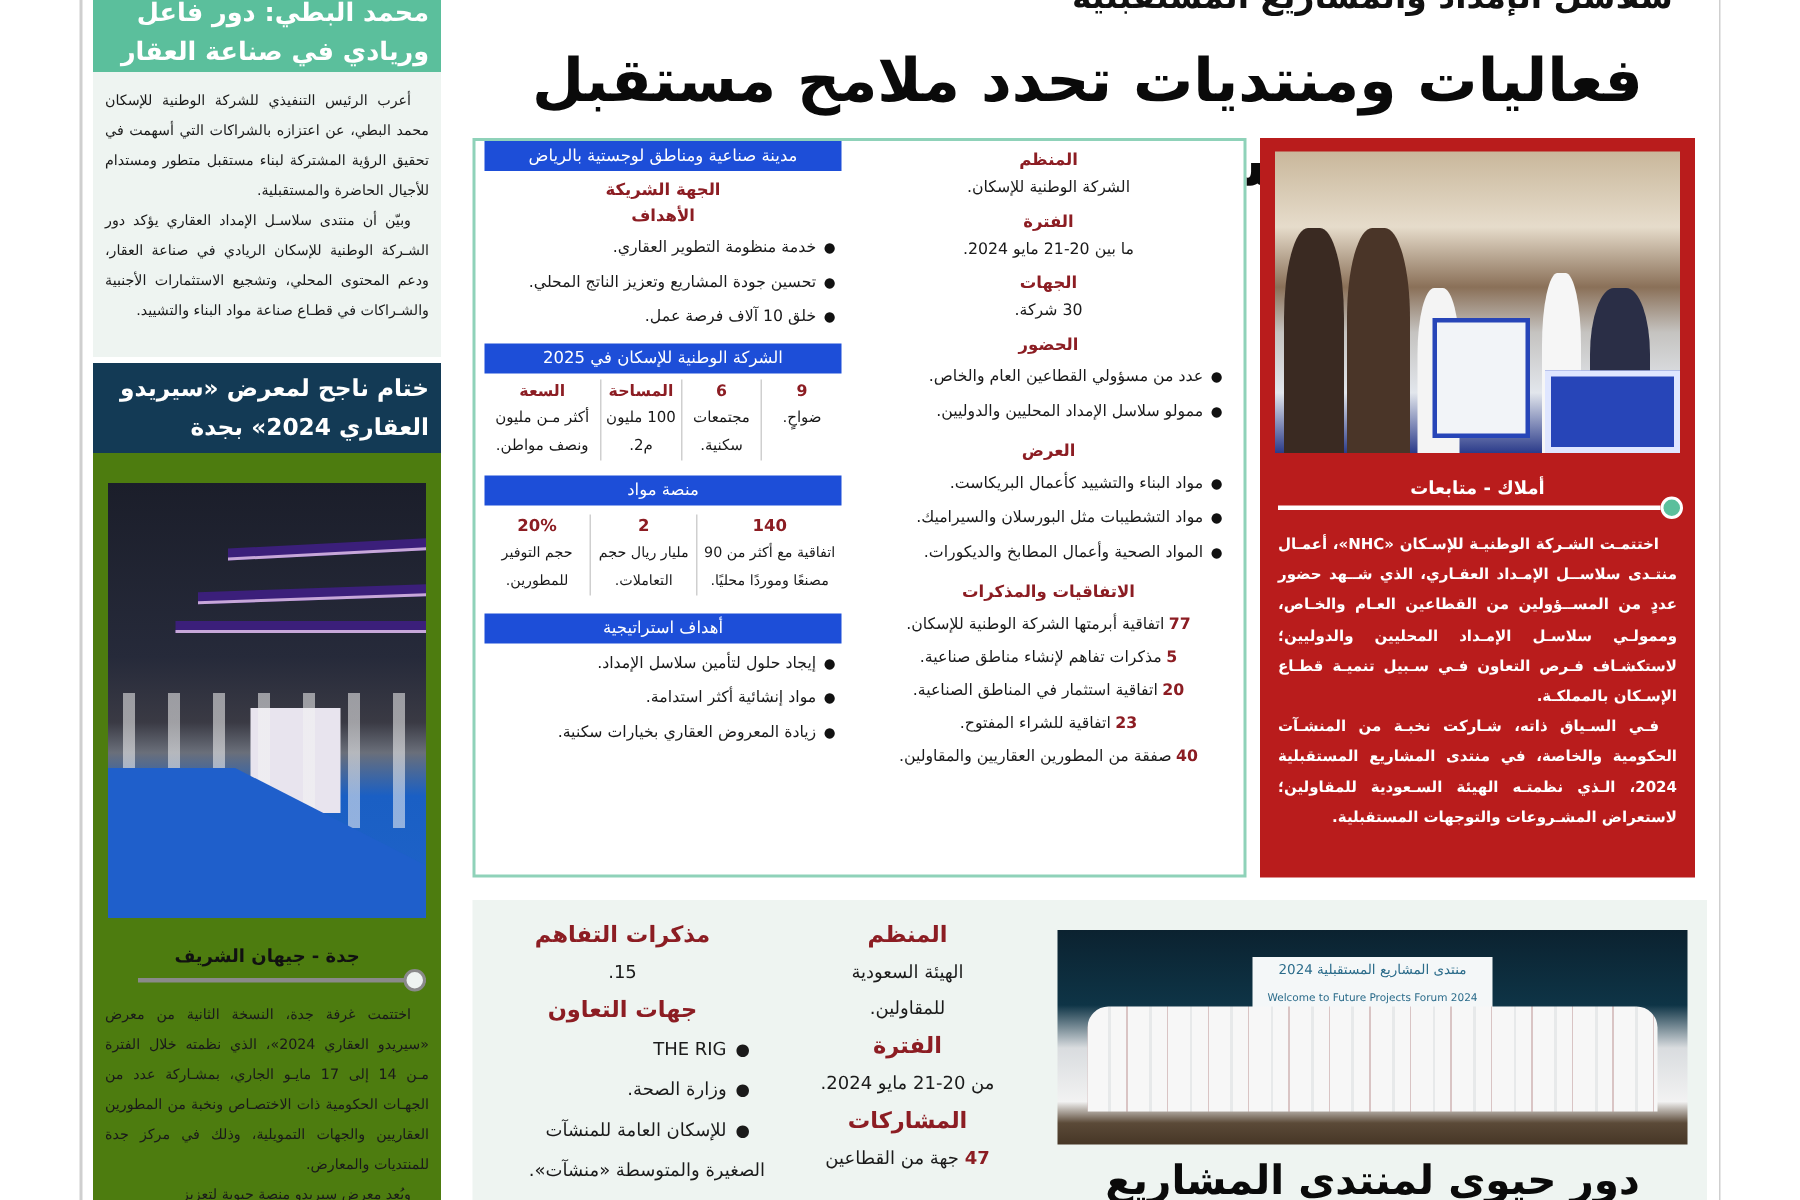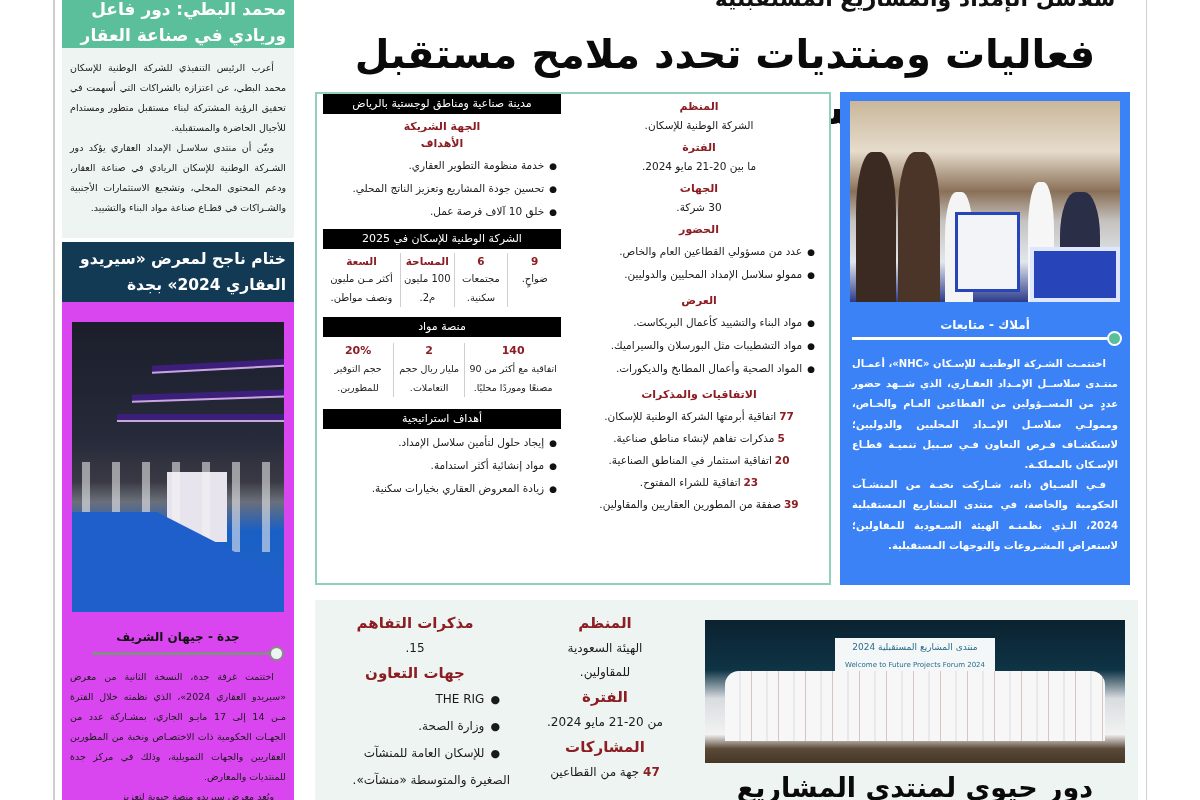--- a/index.html
+++ b/index.html
@@ -12,60 +12,60 @@
   
   .kicker { position: absolute; left: 700px; top: -14px; width: 430px; text-align: center; font-size: 22px; font-weight: bold; color: #111; letter-spacing: -0.5px; }
   .headline { position: absolute; left: 312px; top: 26px; width: 826px; text-align: center; font-size: 40px; font-weight: bold; color: #0a0a0a; letter-spacing: -1px; line-height: 56px; }
 
   
   .sidebar { position: absolute; left: 62px; top: 0; width: 232px; height: 800px; }
   .side-head-green { background: #5bbf9c; color: #fff; font-size: 17px; font-weight: bold; line-height: 26px; padding: 0 8px; height: 48px; display: flex; flex-direction: column; justify-content: flex-end; text-align: right; position: absolute; top: 0; left: 0; width: 232px; }
   .side-box-1 { position: absolute; top: 48px; left: 0; width: 232px; height: 190px; background: #eef4f1; padding: 10px 8px; font-size: 9.5px; line-height: 20px; text-align: justify; text-align-last: right; }
   .side-box-1 p { text-indent: 12px; }
   .side-head-navy { position: absolute; top: 242px; left: 0; width: 232px; height: 60px; background: #133a55; color: #fff; font-size: 15.5px; font-weight: bold; line-height: 26px; padding: 4px 8px; text-align: right; }
-  .side-photo-wrap { position: absolute; top: 302px; left: 0; width: 232px; height: 498px; background: #d946ef; }
+  .side-photo-wrap { position: absolute; top: 302px; left: 0; width: 232px; height: 498px; background: #4d7c0f; }
   .side-photo { position: absolute; top: 20px; left: 10px; width: 212px; height: 290px; overflow: hidden;
     background: linear-gradient(180deg, #1b1e2a 0%, #262a3a 40%, #3a3a44 55%, #6a6f7a 62%, #1a5fc4 72%, #1f63c9 100%); }
   .side-photo .band { position: absolute; height: 8px; background: #3b1f7a; border-bottom: 2px solid #c7a7d9; }
   .side-photo .b1 { top: 40px; left: 80px; width: 140px; transform: skewY(-3deg); }
   .side-photo .b2 { top: 70px; left: 60px; width: 160px; transform: skewY(-2deg); }
   .side-photo .b3 { top: 92px; left: 45px; width: 180px; }
   .side-photo .floor { position: absolute; bottom: 0; left: 0; width: 212px; height: 100px; background: #1f5fcb; clip-path: polygon(0 0, 40% 0, 100% 65%, 100% 100%, 0 100%); }
   .side-photo .booth { position: absolute; top: 150px; left: 95px; width: 60px; height: 70px; background: #e8e4ee; }
   .side-photo .people { position: absolute; top: 140px; left: 0; width: 212px; height: 90px;
     background: repeating-linear-gradient(90deg, transparent 0 10px, #f3f3f3 10px 18px, transparent 18px 30px); opacity: .55; }
   .byline { position: absolute; top: 328px; left: 10px; width: 212px; text-align: center; font-size: 12px; font-weight: bold; color: #111; }
   .byline-rule { position: absolute; top: 350px; left: 30px; width: 192px; height: 3px; background: #8a8a8a; }
   .byline-circle { position: absolute; top: 344px; right: 10px; width: 15px; height: 15px; border: 2.5px solid #8a8a8a; border-radius: 50%; background: #eef4f1; }
   .side-text-2 { position: absolute; top: 365px; left: 8px; width: 216px; font-size: 9.5px; line-height: 20px; text-align: justify; text-align-last: right; }
   .side-text-2 p { text-indent: 12px; }
 
   
-  .right-green { position: absolute; left: 840px; top: 92px; width: 290px; height: 493px; background: #3b82f6; }
+  .right-green { position: absolute; left: 840px; top: 92px; width: 290px; height: 493px; background: #b91c1c; }
   .right-photo { position: absolute; left: 10px; top: 9px; width: 270px; height: 201px; overflow: hidden;
     background: linear-gradient(180deg, #c9b79b 0%, #e6dccb 25%, #8a7058 45%, #c5c3c0 60%, #e2e6ec 80%, #2b3b8a 100%); }
   .right-photo .figure { position: absolute; bottom: 0; border-radius: 40% 40% 0 0; }
   .right-photo .f1 { left: 6px; width: 40px; height: 150px; background: #3a2a22; }
   .right-photo .f2 { left: 48px; width: 42px; height: 150px; background: #4a3528; }
   .right-photo .f3 { left: 95px; width: 28px; height: 110px; background: #f4f4f4; }
   .right-photo .kiosk { position: absolute; left: 105px; bottom: 10px; width: 65px; height: 80px; background: #f2f4f8; border: 3px solid #2745b8; }
   .right-photo .f4 { left: 178px; width: 26px; height: 120px; background: #f6f6f6; }
   .right-photo .f5 { left: 210px; width: 40px; height: 110px; background: #2a2e46; }
   .right-photo .stand { position: absolute; right: 0; bottom: 0; width: 90px; height: 55px; background: #2745b8; border: 4px solid #dfe6ff; }
   .right-byline { position: absolute; top: 226px; left: 10px; width: 270px; text-align: center; font-size: 12px; font-weight: bold; color: #fff; }
   .right-byline-rule { position: absolute; top: 245px; left: 12px; width: 255px; height: 3px; background: #ffffff; }
   .right-byline-circle { position: absolute; top: 239px; right: 8px; width: 15px; height: 15px; border: 2.5px solid #fff; border-radius: 50%; background: #5bbf9c; }
   .right-text { position: absolute; top: 262px; left: 12px; width: 266px; font-size: 10px; line-height: 20.2px; color: #fff; font-weight: bold; text-align: justify; text-align-last: right; }
   .right-text p { text-indent: 12px; }
 
   
   .info-box { position: absolute; left: 315px; top: 92px; width: 516px; height: 493px; border: 2px solid #8fd2b9; background: #fff; }
   .col-a { position: absolute; right: 10px; top: 0; width: 240px; }
   .col-b { position: absolute; right: 268px; top: 0; width: 238px; }
-  .bar { background: #000000; color: #fff; font-size: 11px; text-align: center; height: 20px; line-height: 20px; margin-top: 0; }
+  .bar { background: #1d4ed8; color: #fff; font-size: 11px; text-align: center; height: 20px; line-height: 20px; margin-top: 0; }
   .col-a .bar { margin-top: 0; }
   .lbl { color: #8c1d23; font-weight: bold; font-size: 11px; text-align: center; margin-top: 4px; line-height: 17px; }
   .val { font-size: 10.5px; text-align: center; line-height: 20px; }
   ul.bl { list-style: none; padding: 0; margin: 2px 0; }
   ul.bl li { font-size: 10.5px; line-height: 22px; text-align: right; padding-right: 4px; }
   ul.bl li::before { content: "\25CF"; font-size: 9px; margin-left: 5px; color: #111; }
   ul.nums { list-style: none; padding: 0; margin: 2px 0; }
   ul.nums li { font-size: 10.5px; line-height: 22px; text-align: center; }
   ul.nums li .n { color: #8c1d23; font-weight: bold; margin-left: 3px; }
   .stats4 { display: flex; flex-direction: row; margin-top: 4px; }
@@ -169,21 +169,21 @@
       <li>مواد البناء والتشييد كأعمال البريكاست.</li>
       <li>مواد التشطيبات مثل البورسلان والسيراميك.</li>
       <li>المواد الصحية وأعمال المطابخ والديكورات.</li>
     </ul>
     <div class="lbl" style="margin-top:6px">الاتفاقيات والمذكرات</div>
     <ul class="nums">
       <li><span class="n">77</span><span>اتفاقية أبرمتها الشركة الوطنية للإسكان.</span></li>
       <li><span class="n">5</span><span>مذكرات تفاهم لإنشاء مناطق صناعية.</span></li>
       <li><span class="n">20</span><span>اتفاقية استثمار في المناطق الصناعية.</span></li>
       <li><span class="n">23</span><span>اتفاقية للشراء المفتوح.</span></li>
-      <li><span class="n">39</span><span>صفقة من المطورين العقاريين والمقاولين.</span></li>
+      <li><span class="n">40</span><span>صفقة من المطورين العقاريين والمقاولين.</span></li>
     </ul>
   </div>
 
   <div class="col-b">
     <div class="bar">مدينة صناعية ومناطق لوجستية بالرياض</div>
     <div class="lbl">الجهة الشريكة</div>
     <div class="lbl" style="margin-top:0">الأهداف</div>
     <ul class="bl">
       <li>خدمة منظومة التطوير العقاري.</li>
       <li>تحسين جودة المشاريع وتعزيز الناتج المحلي.</li>

